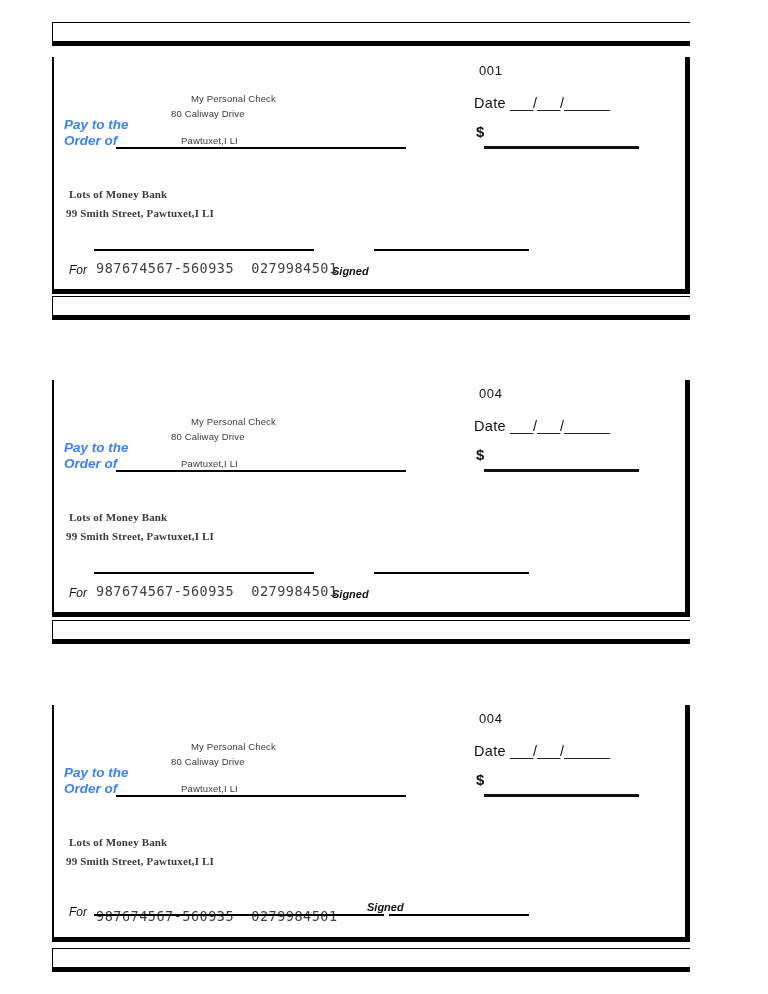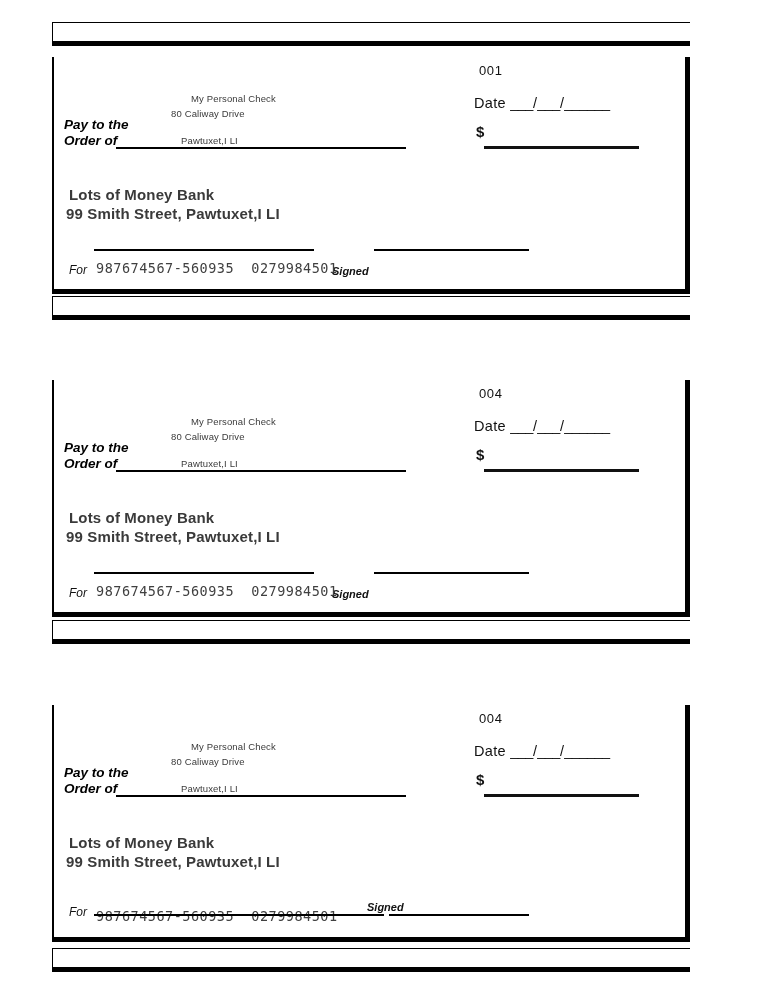--- a/index.html
+++ b/index.html
@@ -114,41 +114,42 @@
 
   
   .pay-to {
     position: absolute;
     left: 10px;
     top: 60px;
     font-style: italic;
     font-weight: bold;
     font-size: 13.5px;
     line-height: 16px;
-    color: #000000;
+    color: #3b82f6;
   }
   .payee-rule {
     position: absolute;
     left: 62px;
     top: 90px;
     width: 290px;
     height: 0;
     border-top: 2.5px solid #000;
   }
 
   
   .bank {
     position: absolute;
     left: 15px;
     top: 128px;
-    font-size: 15px;
+    font-size: 11px;
     line-height: 19px;
     font-weight: bold;
     color: #3a3a3a;
     letter-spacing: .15px;
+    font-family: Liberation Serif, serif;
   }
   .bank .b2 { margin-left: -3px; text-align: right; }
 
   
   .memo-rule {
     position: absolute;
     left: 40px;
     width: 220px;
     height: 0;
     border-top: 2.5px solid #000;

